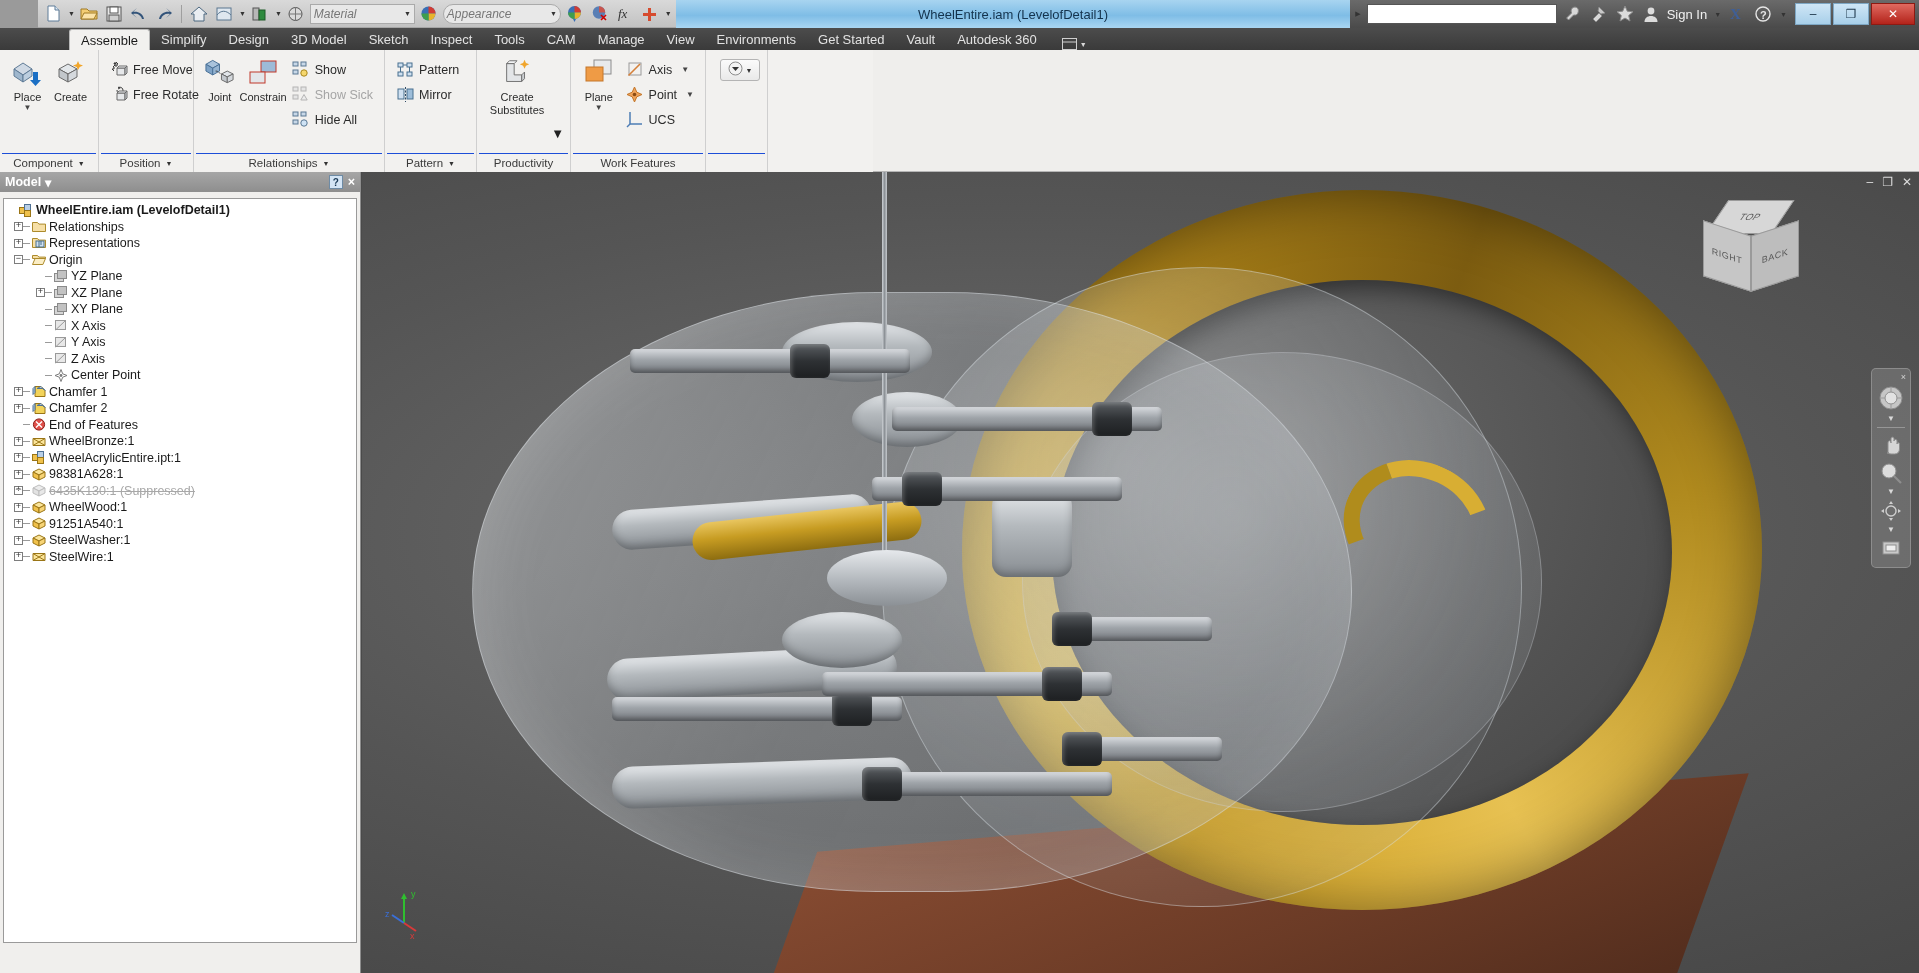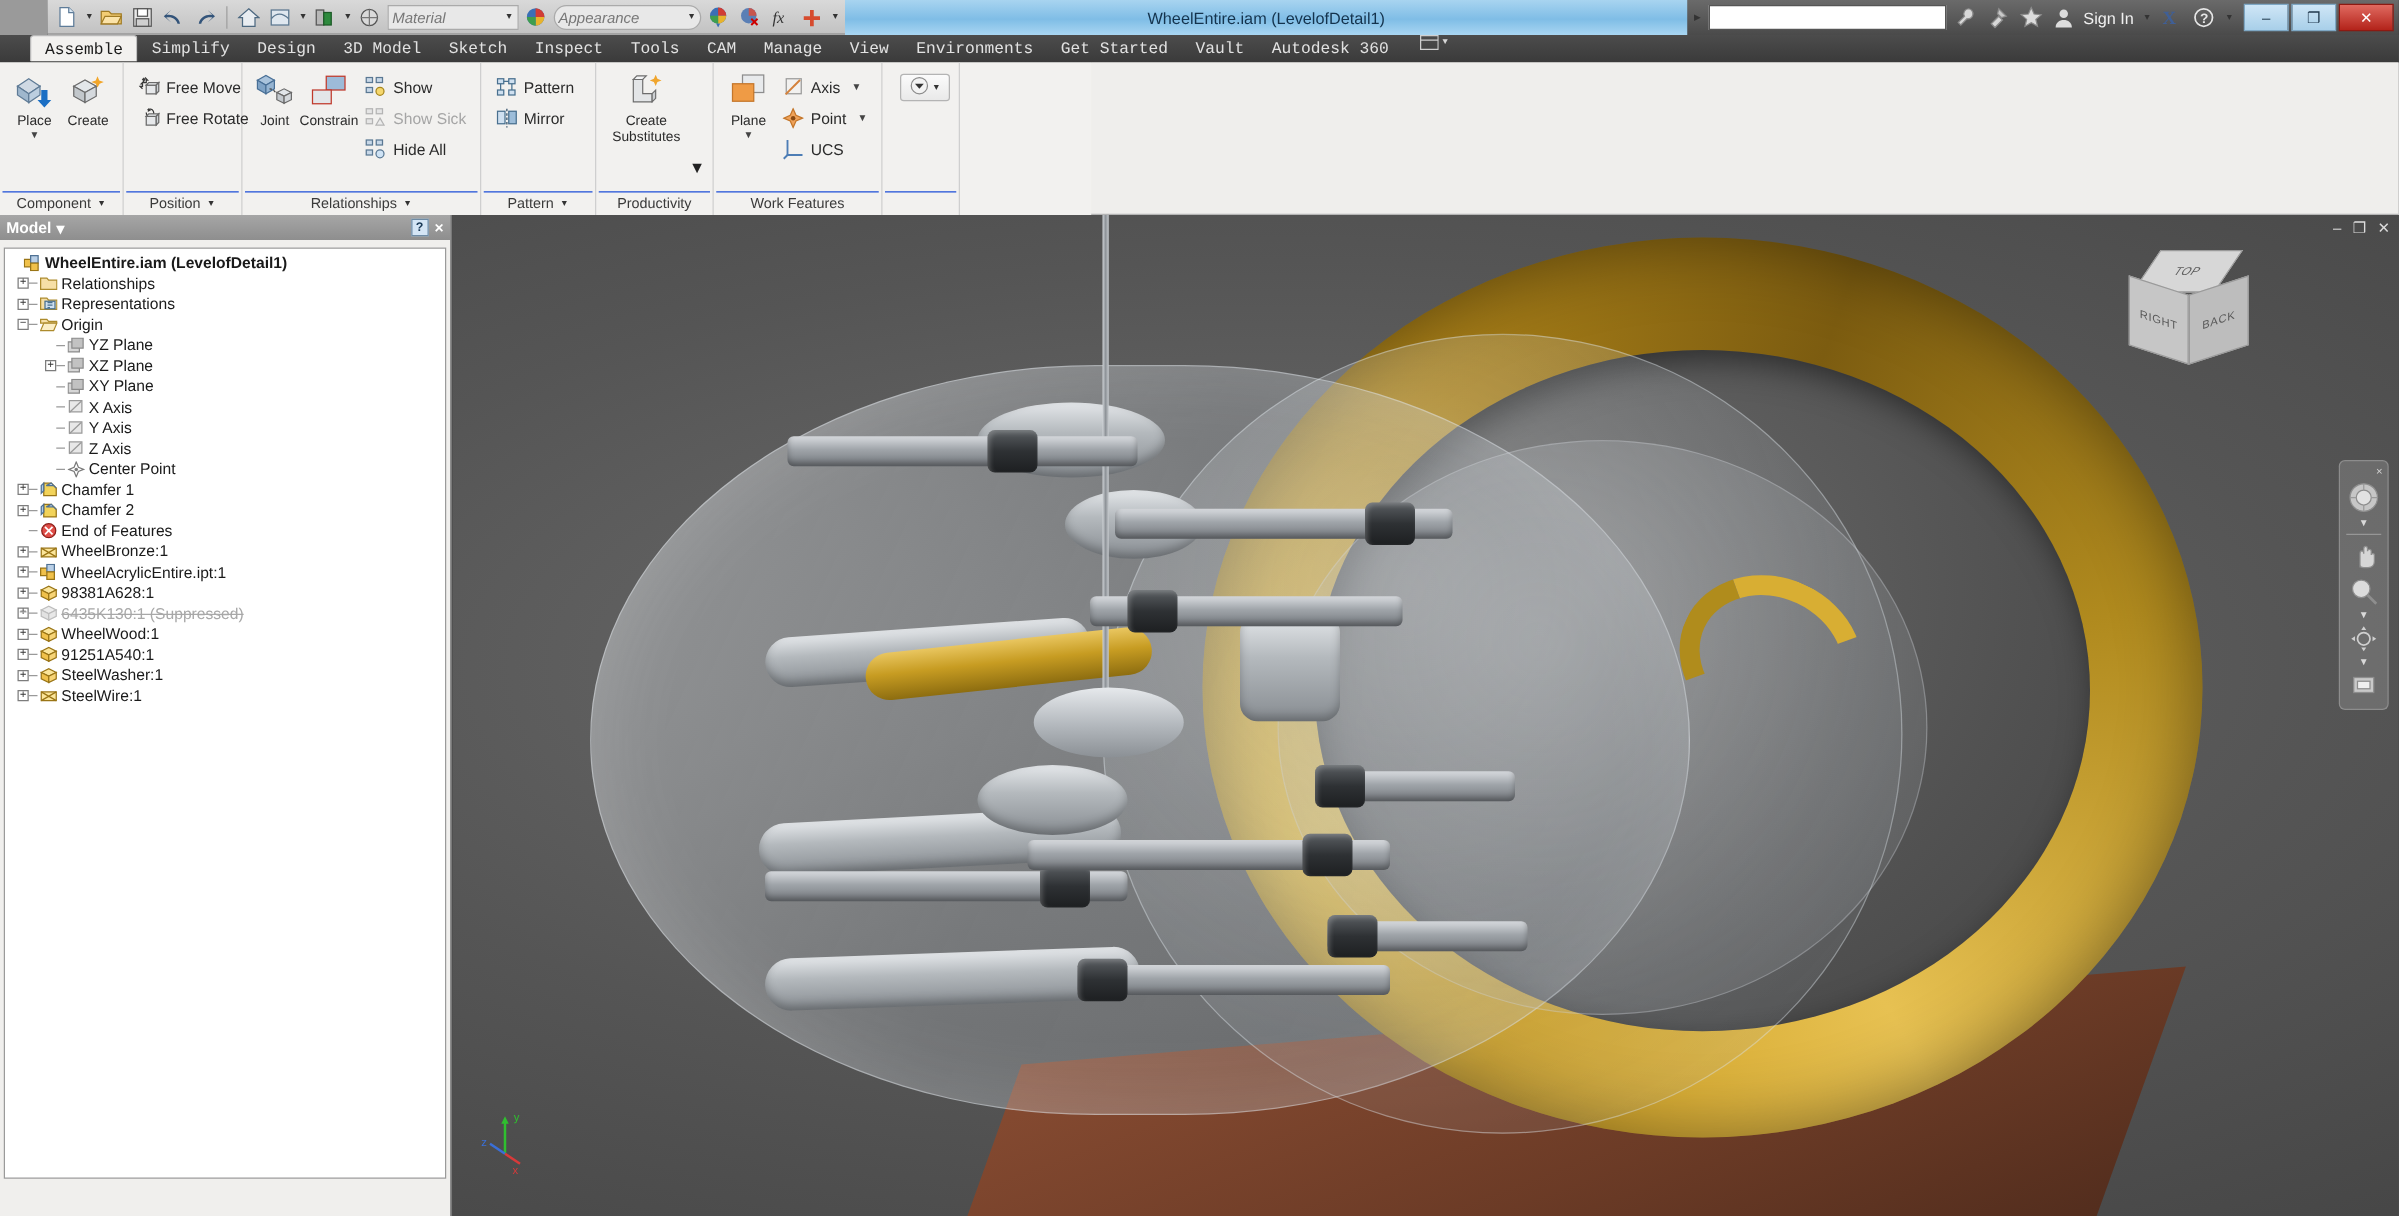--- a/index.html
+++ b/index.html
@@ -57,21 +57,21 @@
     background:linear-gradient(#cfe6f6,#a8cfe9);
     border:1px solid #7ea7c4; display:flex;align-items:center;justify-content:center;
     color:#20394d;font-size:12px; cursor:pointer;
   }
   .winbtn.close{ background:linear-gradient(#e06a60,#b3231a); border-color:#8c1a12; color:#fff; width:44px;}
 
   
   .tabbar{
     position:absolute; left:0; top:28px; width:1919px; height:22px;
     background:linear-gradient(#4c4c4c,#3a3a3a);
-    display:flex; align-items:flex-start; padding-left:24px;font-family:Liberation Mono, monospace;
+    display:flex; align-items:flex-end; padding-left:69px;
   }
   .tab{
     height:21px; padding:0 11px; display:flex; align-items:center;
     color:#e2e2e2; font-size:13px; cursor:pointer; white-space:nowrap;
   }
   .tab.active{
     background:#f2f1ef; color:#1a1a1a;
     border:1px solid #b9b9b9; border-bottom:none;
     border-radius:3px 3px 0 0;
   }

